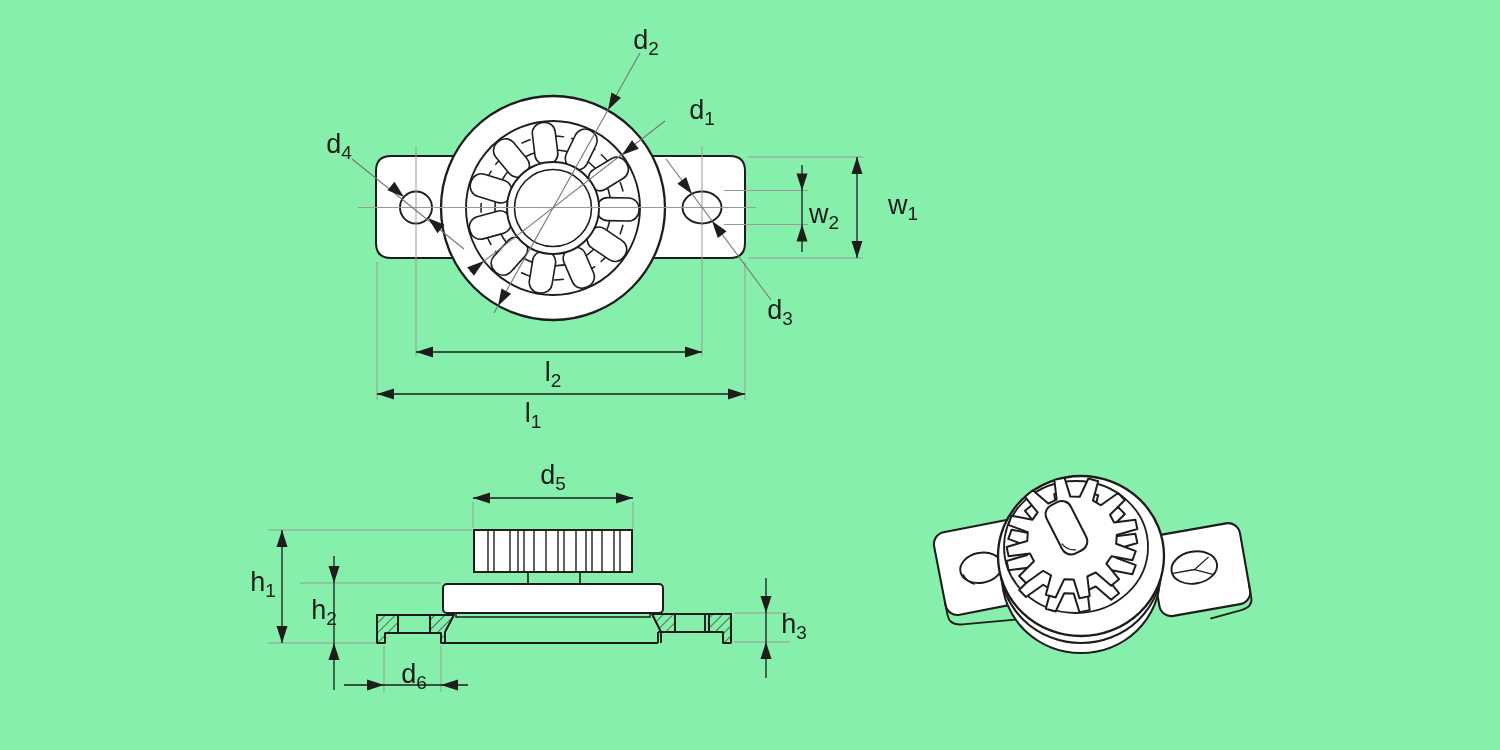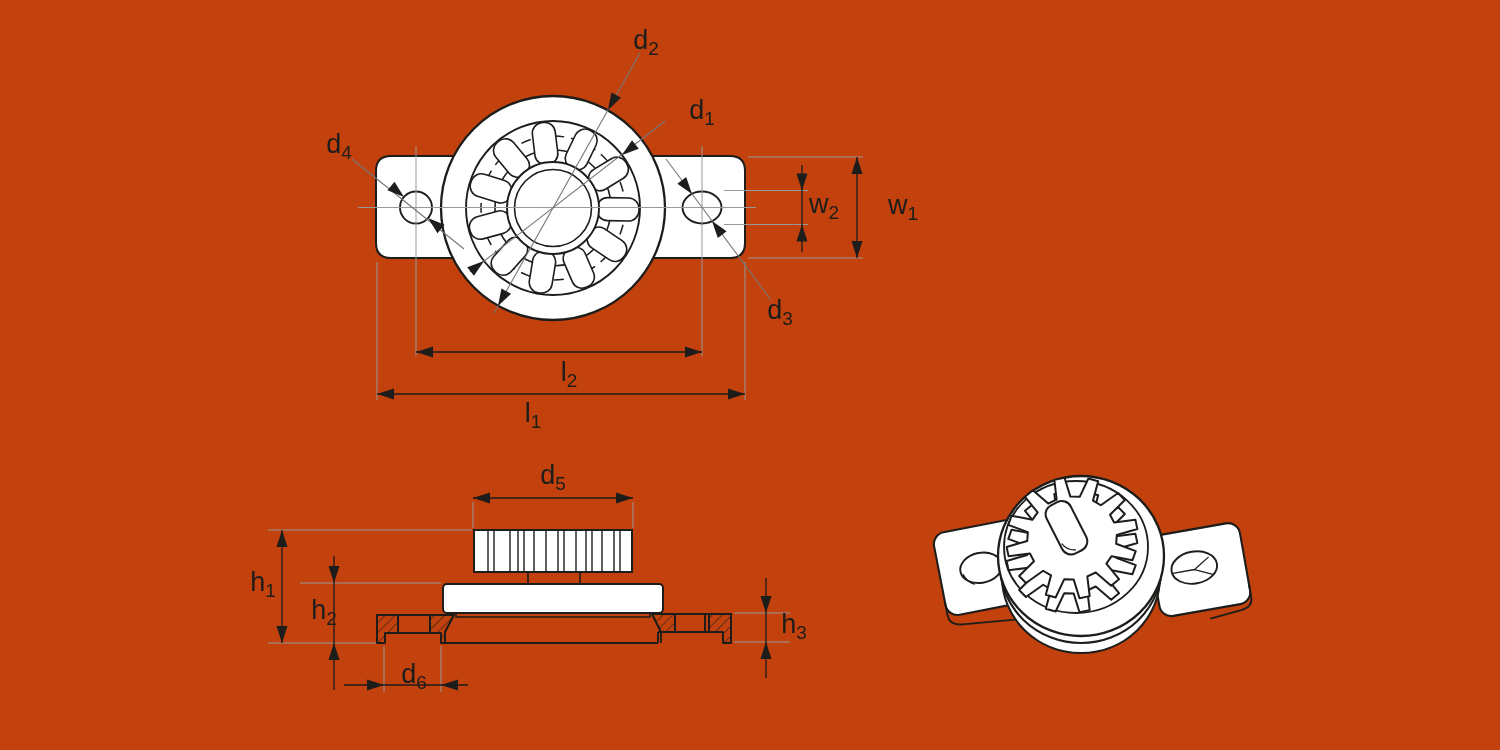--- a/index.html
+++ b/index.html
@@ -1,16 +1,16 @@
 <!DOCTYPE html>
 <html><head>
 <meta charset="utf-8">
 <style>
   html,body{margin:0;padding:0;background:#fff;}
-  .canvas{position:relative;width:1500px;height:750px;background:#c2410c;overflow:hidden;
+  .canvas{position:relative;width:1500px;height:750px;background:#86efac;overflow:hidden;
           font-family:"Liberation Sans", sans-serif;}
   .canvas svg{position:absolute;left:0;top:0;}
   .dim-label{position:absolute;transform:translate(-50%,-50%);color:#1d1d1b;
              font-size:27px;line-height:1;white-space:nowrap;}
   .dim-label .s{font-size:19px;vertical-align:-6px;}
 </style>
 </head>
 <body>
 
 <div class="canvas">
@@ -194,23 +194,23 @@
         <polygon points="0,0 -17,5.5 -17,-5.5" transform="translate(766,642) rotate(270)"></polygon>
         <polygon points="0,0 -17,5.5 -17,-5.5" transform="translate(384,685) rotate(0)"></polygon>
         <polygon points="0,0 -17,5.5 -17,-5.5" transform="translate(441,685) rotate(180)"></polygon>
       </g>
 </svg>
 
 <div class="dim-label" style="left:646px;top:42px"><span class="b">d</span><span class="s">2</span></div>
 <div class="dim-label" style="left:702px;top:112px"><span class="b">d</span><span class="s">1</span></div>
 <div class="dim-label" style="left:339px;top:146px"><span class="b">d</span><span class="s">4</span></div>
 <div class="dim-label" style="left:780px;top:312px"><span class="b">d</span><span class="s">3</span></div>
-<div class="dim-label" style="left:824px;top:206px"><span class="b">w</span><span class="s">2</span></div>
+<div class="dim-label" style="left:824px;top:216px"><span class="b">w</span><span class="s">2</span></div>
 <div class="dim-label" style="left:903px;top:207px"><span class="b">w</span><span class="s">1</span></div>
-<div class="dim-label" style="left:569px;top:374px"><span class="b">l</span><span class="s">2</span></div>
+<div class="dim-label" style="left:553px;top:374px"><span class="b">l</span><span class="s">2</span></div>
 <div class="dim-label" style="left:533px;top:415px"><span class="b">l</span><span class="s">1</span></div>
 <div class="dim-label" style="left:553px;top:477px"><span class="b">d</span><span class="s">5</span></div>
 <div class="dim-label" style="left:263px;top:584px"><span class="b">h</span><span class="s">1</span></div>
 <div class="dim-label" style="left:324px;top:612px"><span class="b">h</span><span class="s">2</span></div>
 <div class="dim-label" style="left:794px;top:626px"><span class="b">h</span><span class="s">3</span></div>
 <div class="dim-label" style="left:414px;top:676px"><span class="b">d</span><span class="s">6</span></div>
 
 </div>
 
 </body></html>

